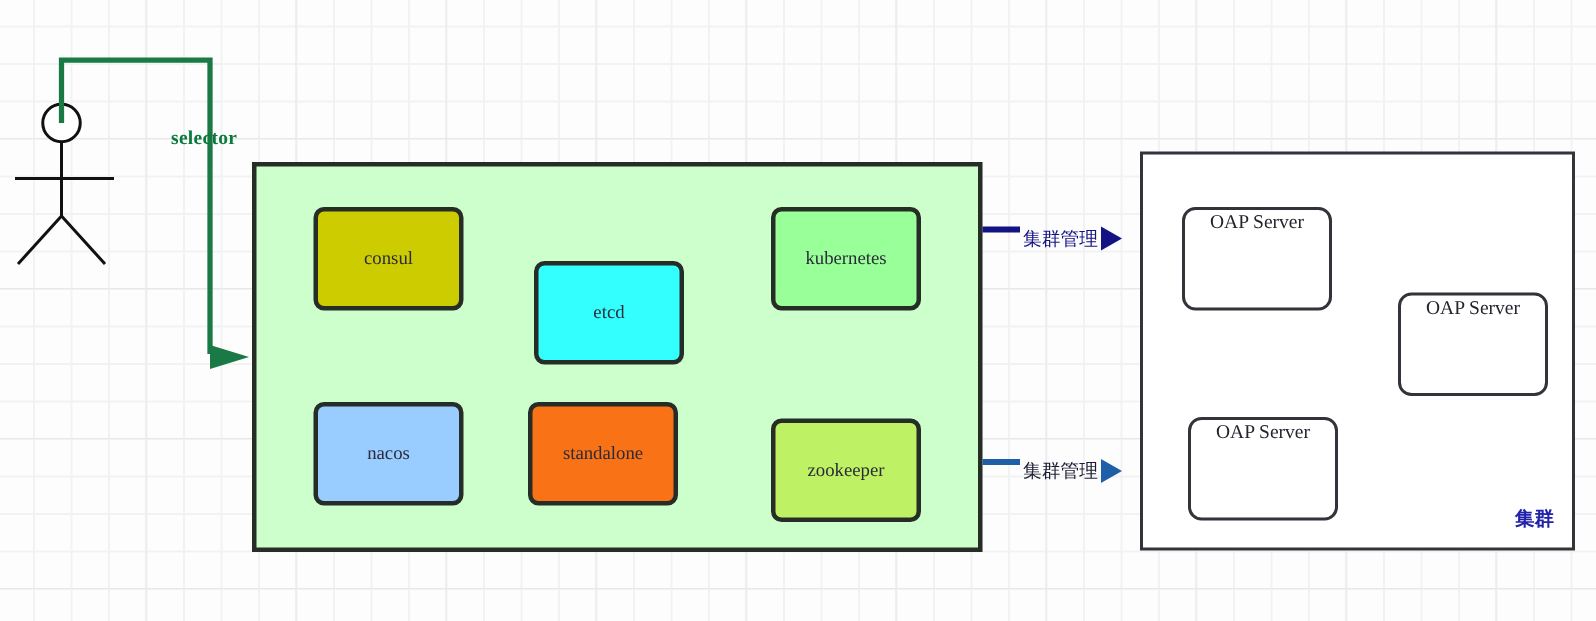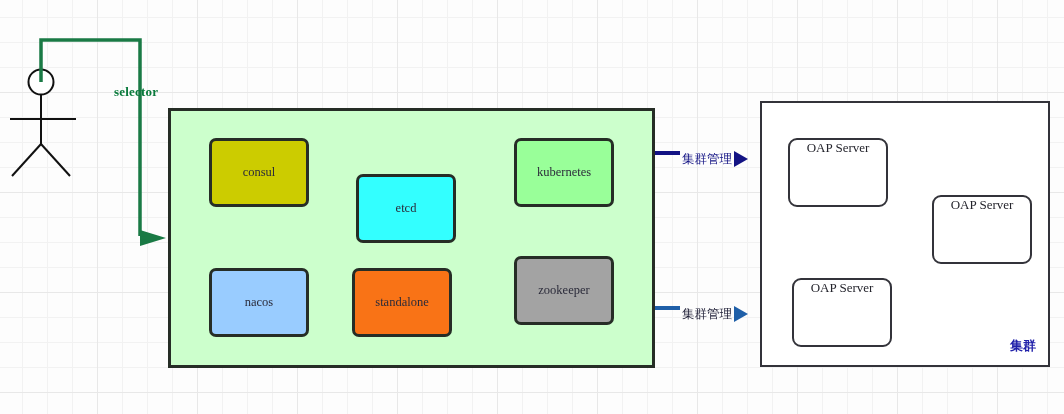--- a/index.html
+++ b/index.html
@@ -152,21 +152,21 @@
       </div>
     <div class="reg-box" style="left:343px; top:27px;  background:#99ff99;">
         <span>kubernetes</span>
       </div>
     <div class="reg-box" style="left:38px;  top:157px; background:#99ccff;text-align:center;">
         <span>nacos</span>
       </div>
     <div class="reg-box" style="left:181px; top:157px; background:#f97316;">
         <span>standalone</span>
       </div>
-    <div class="reg-box" style="left:343px; top:145px; background:#a3a3a3;">
+    <div class="reg-box" style="left:343px; top:168px; background:#bef264;">
         <span>zookeeper</span>
       </div>
   </div>
 
   <div class="arrow-wrap" style="left:655px; top:151px;">
     <div class="arrow-line" style="width:25px; background:#131384;"></div>
     <div class="arrow-label" style="color:#131384;">集群管理</div>
     <div class="arrow-head" style="border-left-color:#131384;"></div>
   </div>
 

